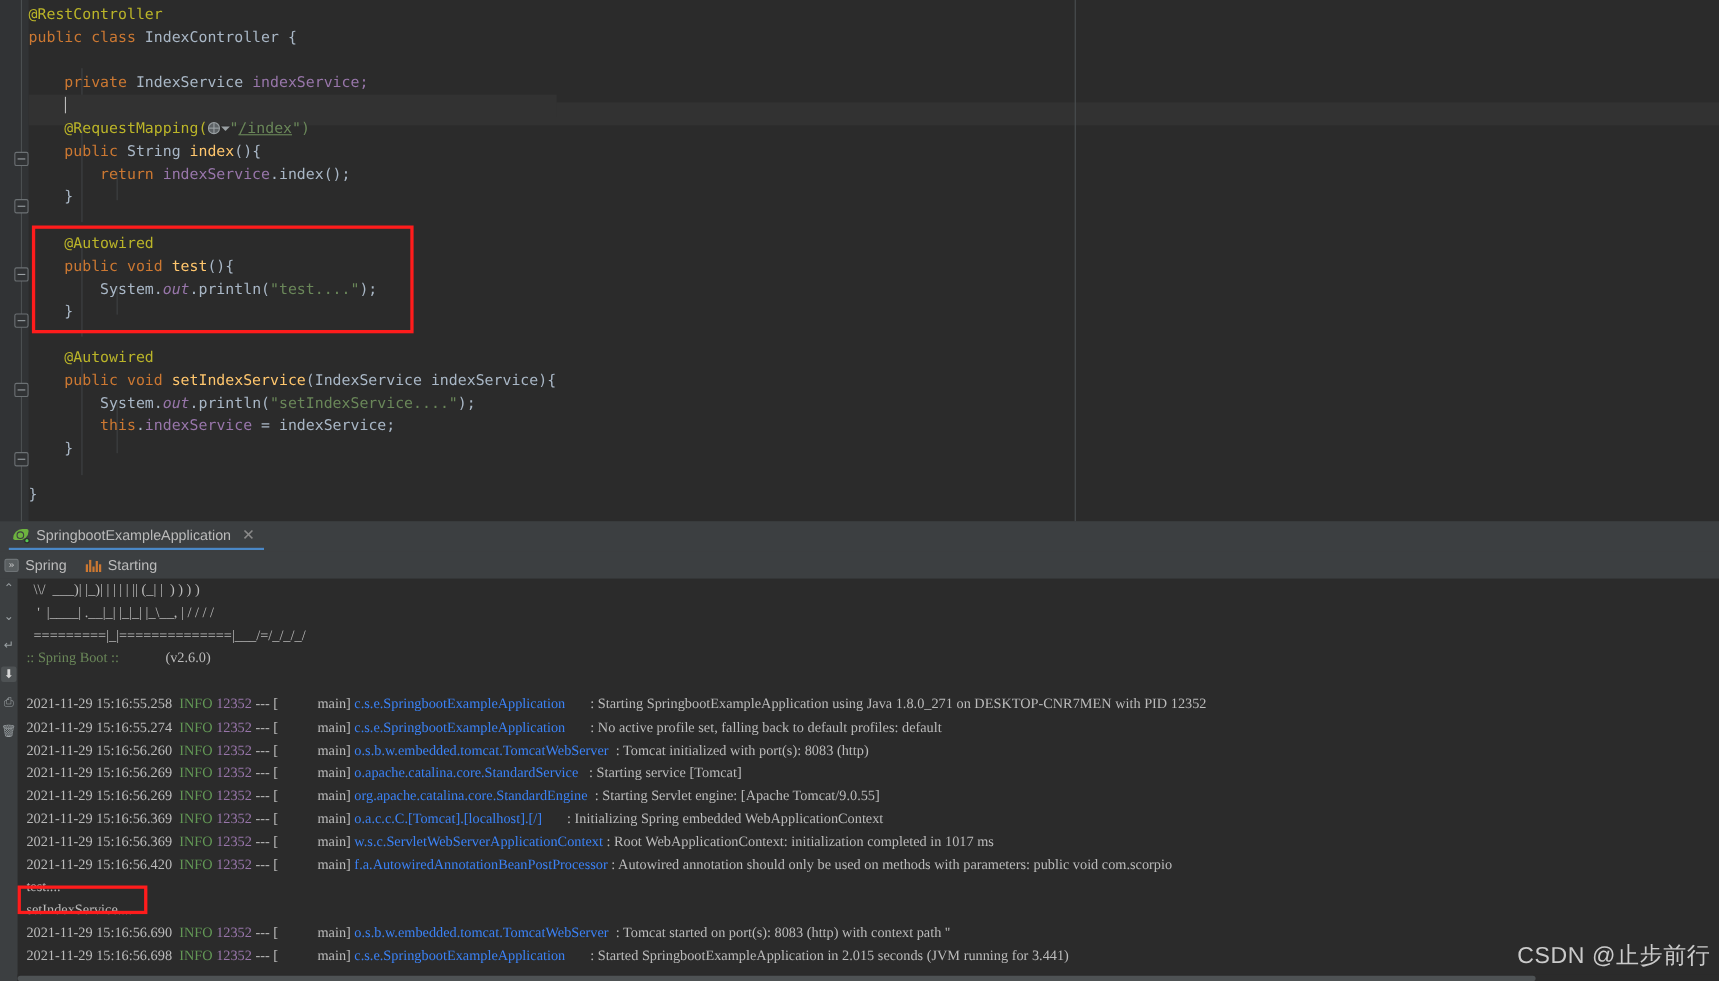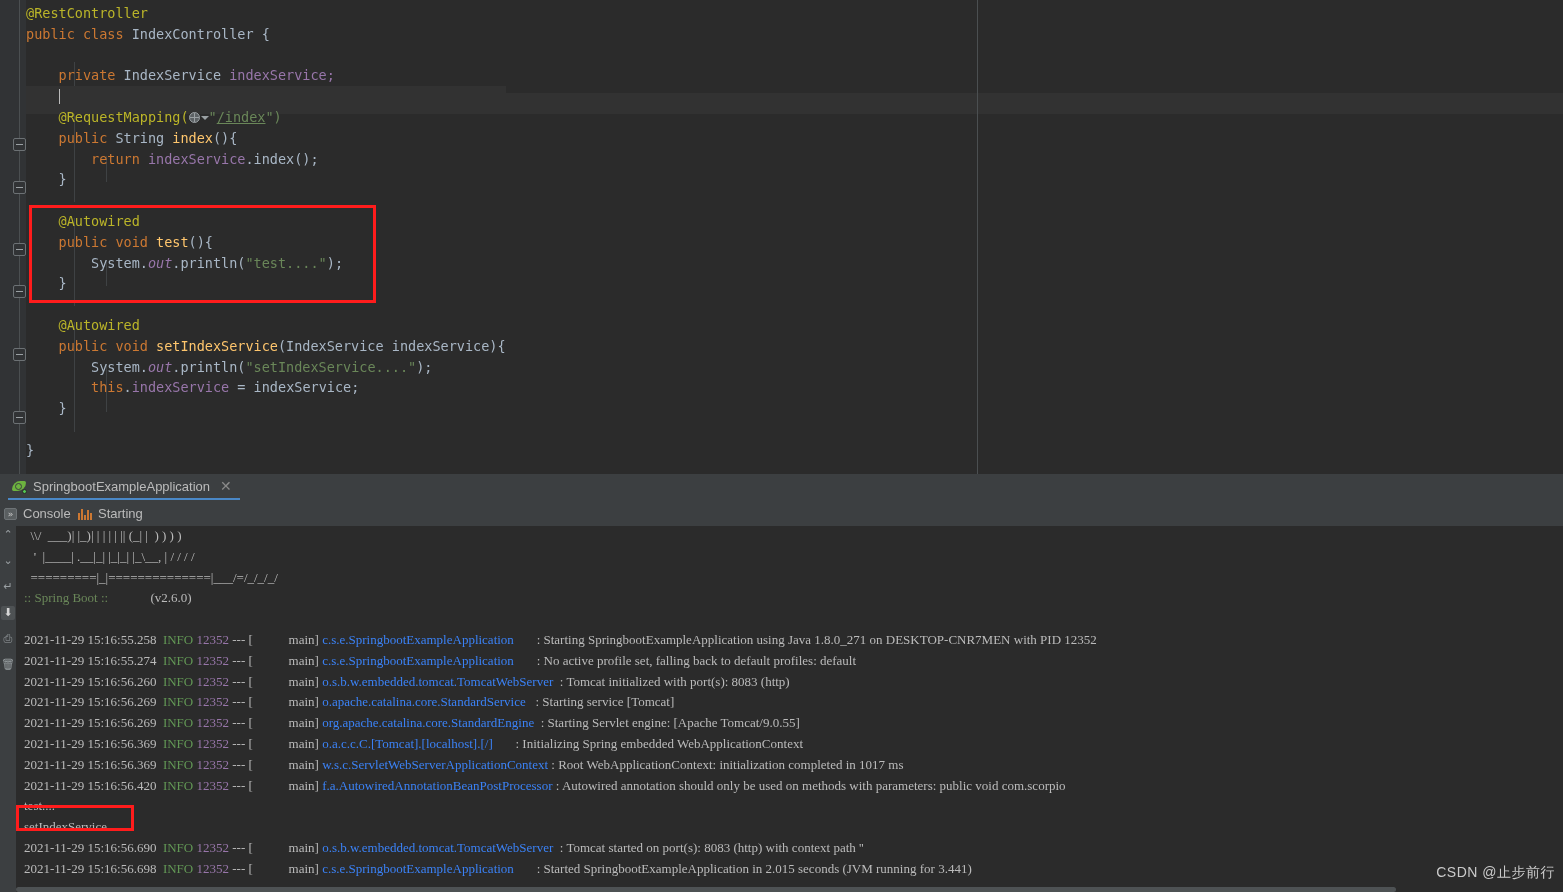--- a/index.html
+++ b/index.html
@@ -191,21 +191,21 @@
   #bottom-scroll {
     position: absolute; left: 16px; bottom: 0; width: 1547px; height: 6px; background: #2b2b2b;
   }
   #bottom-scroll .thumb {
     position: absolute; left: 0; top: 1px; height: 5px; width: 1380px; background: #4e5254; border-radius: 3px;
   }
 
   
   #watermark {
     position: absolute; right: 8px; bottom: 10px;
-    font-family: "Liberation Sans", sans-serif; font-size: 14px; color: #d8d8d8;
+    font-family: "Liberation Sans", sans-serif; font-size: 21px; color: #d8d8d8;
     opacity: 0.92; letter-spacing: 0.5px; white-space: nowrap;
   }
 </style>
 </head>
 <body>
 
 <div id="app">
 
   <div id="editor">
     <div id="editor-gutter">
@@ -258,21 +258,21 @@
             <span class="dot"></span>
         </span>
         <span>SpringbootExampleApplication</span>
         <span class="tab-close">✕</span>
       </div>
     </div>
 
     <div id="run-subtabs">
       <div class="subtab" id="subtab-console">
         <span class="console-icon">»</span>
-        <span>Console</span>
+        <span>Spring</span>
       </div>
       <div class="subtab" id="subtab-endpoints">
         <span class="endpoints-icon">
           <i style="left:0px;height:7px;"></i>
             <i style="left:3px;height:11px;"></i>
           <i style="left:6px;height:5px;"></i>
             <i style="left:9px;height:10px;"></i>
           <i style="left:12px;height:7px;"></i>
         </span>
         <span>Starting</span>

